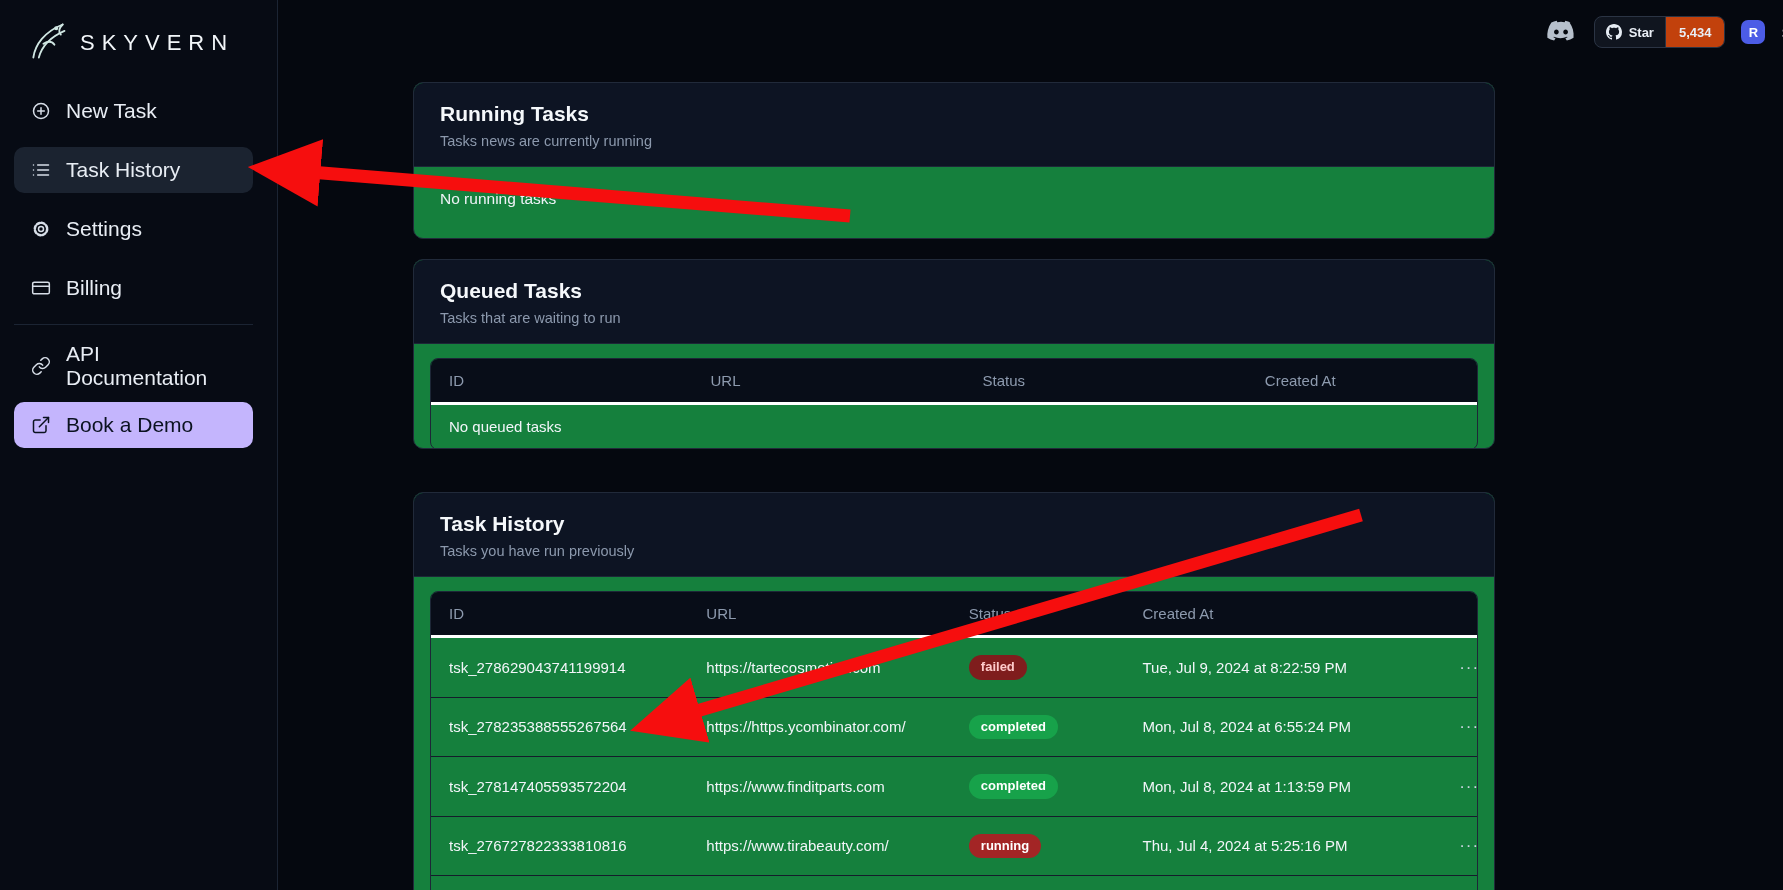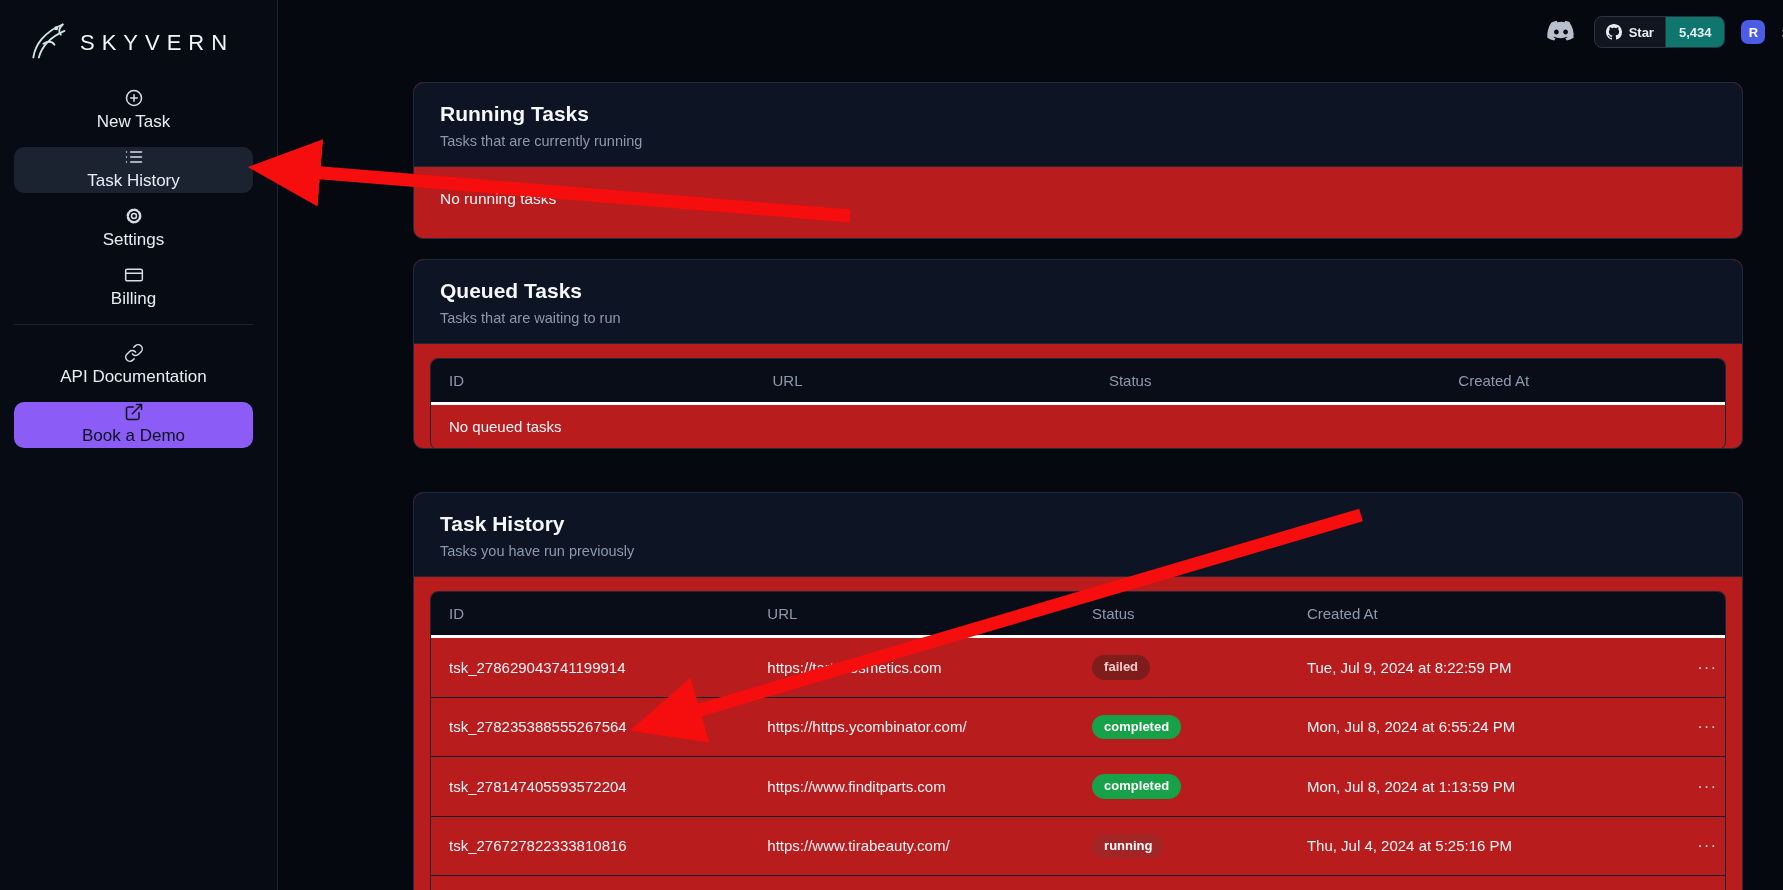--- a/index.html
+++ b/index.html
@@ -13,46 +13,46 @@
 
   
   .sidebar {
     position:absolute; left:0; top:0; bottom:0; width:278px;
     background:#070b14; border-right:1px solid #1b2433;
   }
   .logo-row { display:flex; align-items:center; gap:10px; padding:14px 0 0 26px; height:72px; }
   .logo-text { font-size:22px; letter-spacing:7px; font-weight:400; color:#f2f6f9; }
   .nav { padding:16px 24px 0 14px; }
   .nav-item {
-    display:flex; align-items:center; gap:4px;
+    display:flex; align-items:center; gap:15px;
     height:46px; padding:0 17px; margin-bottom:13px;
-    border-radius:10px; font-size:17px; color:#e8edf4; cursor:pointer;flex-direction:column;
+    border-radius:10px; font-size:21px; color:#e8edf4; cursor:pointer;
   }
   .nav-item.active { background:#1b2330; }
   .nav-item .icn { width:20px; height:20px; flex:0 0 20px; color:#d7dee8; }
   .divider { height:1px; background:#1b2433; margin:10px 24px 18px 14px; }
-  .nav-item.demo { background:#8b5cf6; color:#0b1220; font-weight:500; }
+  .nav-item.demo { background:#c4b5fd; color:#0b1220; font-weight:500; }
   .nav-item.demo .icn { color:#0b1220; }
 
   
   .topbar { position:absolute; top:16px; right:-16px; display:flex; align-items:center; gap:16px; z-index:5; }
   .discord-btn { width:32px; height:26px; display:flex; align-items:center; cursor:pointer; }
   .gh-btn {
     display:flex; align-items:stretch; height:32px; border:1px solid #2b3444;
     border-radius:8px; overflow:hidden; background:#10151f; cursor:pointer;
   }
   .gh-left { display:flex; align-items:center; gap:7px; padding:0 11px; font-size:13px; font-weight:700; color:#e9eef5; }
-  .gh-right { display:flex; align-items:center; padding:0 13px; font-size:13px; font-weight:700; color:#e9eef5; border-left:1px solid #2b3444; background:#0f766e; }
+  .gh-right { display:flex; align-items:center; padding:0 13px; font-size:13px; font-weight:700; color:#e9eef5; border-left:1px solid #2b3444; background:#c2410c; }
   .avatar { width:24px; height:24px; border-radius:7px; background:#4c5ce6; color:#fff; font-size:13px; font-weight:700; display:flex; align-items:center; justify-content:center; cursor:pointer; }
   .profile-text { font-size:15px; color:#e9eef5; white-space:nowrap; }
 
   
   .card {
-    position:absolute; left:413px; width:1330px;
-    background:#b91c1c; border:1px solid #212a3a; border-radius:10px;
+    position:absolute; left:413px; width:1082px;
+    background:#15803d; border:1px solid #212a3a; border-radius:10px;
     overflow:hidden;
   }
   .card-running { top:82px;  height:157px; }
   .card-queued  { top:259px; height:190px; }
   .card-history { top:492px; height:520px; }
   .card-header { background:#0d1423; border-bottom:1px solid #1d2737; padding:19px 26px 17px; }
   .card-title { font-size:21px; font-weight:700; color:#f5f8fb; }
   .card-sub { font-size:14.5px; color:#8c99ad; margin-top:7px; }
   .card-empty { padding:23px 26px; font-size:15.5px; color:#eef2f7; }
 
@@ -186,21 +186,21 @@
     <span class="gh-right">5,434</span>
   </div>
 
   <span class="avatar">R</span>
   <span class="profile-text">Sk</span>
 </div>
 
 <section class="card card-running">
   <div class="card-header">
     <div class="card-title">Running Tasks</div>
-    <div class="card-sub">Tasks that are currently running</div>
+    <div class="card-sub">Tasks news are currently running</div>
   </div>
   <div class="card-empty">No running tasks</div>
 </section>
 
 <section class="card card-queued">
   <div class="card-header">
     <div class="card-title">Queued Tasks</div>
     <div class="card-sub">Tasks that are waiting to run</div>
   </div>
   <div class="table-wrap">

